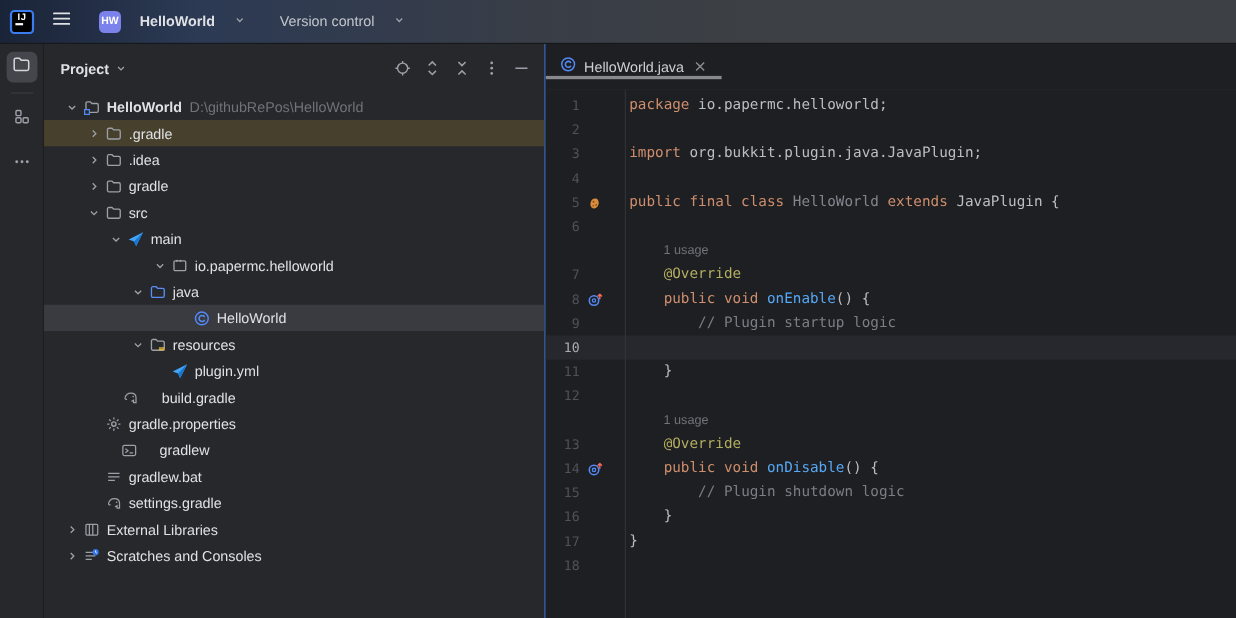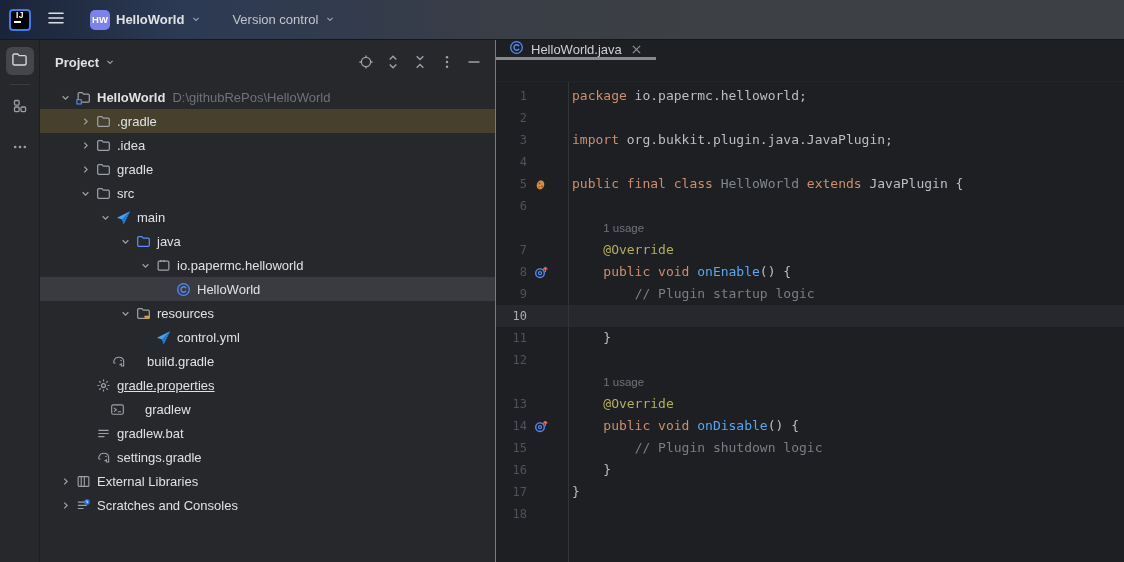--- a/index.html
+++ b/index.html
@@ -7,21 +7,21 @@
        font-family:"Liberation Sans",sans-serif;-webkit-font-smoothing:antialiased;}
 
   
   .titlebar{position:absolute;left:0;top:0;width:1124px;height:40px;box-sizing:border-box;
     display:flex;align-items:center;border-bottom:1px solid #17181b;
     background:linear-gradient(90deg,#1a2438 0%,#2c3a54 16%,#383d47 42%,#3d4044 62%,#3d4044 100%);}
   .logo{width:22px;height:22px;margin-left:9px;background:#000;border:2px solid #3b7cf0;border-radius:4px;
     box-sizing:border-box;display:flex;flex-direction:column;align-items:center;justify-content:flex-start;}
   .logo .lt{color:#fff;font-size:8.5px;font-weight:700;line-height:9px;letter-spacing:.5px;}
   .logo .lu{width:7px;height:2px;background:#fff;margin-top:1px;align-self:flex-start;margin-left:3px;}
-  .tb-btn{display:flex;align-items:center;gap:6px;padding:4px 6px;border-radius:4px;cursor:pointer;}
+  .tb-btn{display:flex;align-items:center;gap:17px;padding:4px 6px;border-radius:4px;cursor:pointer;}
   .burger{margin-left:11px;}
   .proj-widget{margin-left:14px;}
   .badge{width:20px;height:20px;border-radius:5px;background:#7b82eb;color:#fff;font-size:9.5px;font-weight:700;
     display:flex;align-items:center;justify-content:center;}
   .tname{color:#dfe1e5;font-size:13px;font-weight:600;}
   .vcs-widget{margin-left:18px;}
   .vcs-label{color:#c3c6cc;font-size:13px;}
 
   
   .strip{position:absolute;left:0;top:40px;width:40px;height:522px;box-sizing:border-box;background:#26282c;
@@ -43,21 +43,21 @@
   .trow{display:flex;align-items:center;height:24px;font-size:13px;color:#dfe1e5;cursor:pointer;white-space:nowrap;}
   .trow.hover{background:#46402d;}
   .trow.selected{background:#393b40;}
   .tchev,.ticon{width:18px;height:16px;flex:none;display:flex;align-items:center;justify-content:center;}
   .tlabel{margin-left:5px;}
   .tlabel.bold{font-weight:700;}
   .tsuffix{margin-left:7px;color:#6f7379;}
 
   
   .editor{position:absolute;left:496px;top:40px;width:628px;height:522px;background:#1e1f22;overflow:hidden;}
-  .tabbar{height:42px;display:flex;align-items:flex-start;border-bottom:1px solid #232428;box-sizing:border-box;}
+  .tabbar{height:42px;display:flex;align-items:center;border-bottom:1px solid #232428;box-sizing:border-box;}
   .tab{display:flex;align-items:center;gap:7px;padding:0 11px 0 13px;position:relative;cursor:pointer;}
   .tab::after{content:"";position:absolute;left:0;right:0;bottom:-1px;height:3px;background:#87898f;}
   .tab-label{color:#ced0d6;font-size:13px;}
   .tab-close{display:flex;align-items:center;justify-content:center;width:16px;height:16px;cursor:pointer;}
 
   .editor-body{position:relative;padding-top:3px;height:477px;}
   .gutter-divider{position:absolute;left:72px;top:0;bottom:0;width:1px;background:#313438;}
   .crow{display:flex;align-items:center;height:22px;line-height:22px;font-family:"DejaVu Sans Mono",monospace;font-size:13px;}
   .crow.cur{background:#26282e;}
   .lnum{width:31px;text-align:right;color:#4e525a;font-size:12px;flex:none;cursor:pointer;}
@@ -245,48 +245,48 @@
           </svg>
         </span>
         <span class="ticon">
           <svg width="15" height="15" viewBox="0 0 16 16">
             <polygon points="15,1.2 1,8.3 6.2,10.1 8.3,14.9 15,1.2" fill="#41a4f5"></polygon>
             <polygon points="15,1.2 6.2,10.1 8.3,14.9" fill="#1976d2"></polygon>
           </svg>
         </span>
         <span class="tlabel">main</span>
       </div>
-      <div class="trow" style="padding-left: 76px;">
-        <span class="tchev">
-          <svg width="13" height="13" viewBox="0 0 16 16" fill="none" stroke="#9da0a8" stroke-width="1.5">
-            <path d="M4.5 6.5L8 10l3.5-3.5"></path>
-          </svg>
-        </span>
-        <span class="ticon">
-          <svg width="15" height="15" viewBox="0 0 16 16">
-            <path d="M1.8 4.2c0-.8.6-1.4 1.4-1.4h3l1.6 1.6h5c.8 0 1.4.6 1.4 1.4v6c0 .8-.6 1.4-1.4 1.4H3.2c-.8 0-1.4-.6-1.4-1.4z" fill="none" stroke="#5a8df5" stroke-width="1.3"></path>
-          </svg>
-        </span>
-        <span class="tlabel">java</span>
-      </div>
       <div class="trow" style="padding-left: 96px;">
         <span class="tchev">
           <svg width="13" height="13" viewBox="0 0 16 16" fill="none" stroke="#9da0a8" stroke-width="1.5">
             <path d="M4.5 6.5L8 10l3.5-3.5"></path>
           </svg>
         </span>
         <span class="ticon">
           <svg width="15" height="15" viewBox="0 0 16 16">
             <rect x="2.3" y="3.3" width="11.4" height="9.6" rx="1.2" fill="none" stroke="#9da0a8" stroke-width="1.3"></rect>
             <circle cx="5.2" cy="3.3" r="1.05" fill="#9da0a8"></circle>
             <circle cx="8.6" cy="3.3" r="1.05" fill="#9da0a8"></circle>
           </svg>
         </span>
         <span class="tlabel">io.papermc.helloworld</span>
       </div>
+      <div class="trow" style="padding-left: 76px;">
+        <span class="tchev">
+          <svg width="13" height="13" viewBox="0 0 16 16" fill="none" stroke="#9da0a8" stroke-width="1.5">
+            <path d="M4.5 6.5L8 10l3.5-3.5"></path>
+          </svg>
+        </span>
+        <span class="ticon">
+          <svg width="15" height="15" viewBox="0 0 16 16">
+            <path d="M1.8 4.2c0-.8.6-1.4 1.4-1.4h3l1.6 1.6h5c.8 0 1.4.6 1.4 1.4v6c0 .8-.6 1.4-1.4 1.4H3.2c-.8 0-1.4-.6-1.4-1.4z" fill="none" stroke="#5a8df5" stroke-width="1.3"></path>
+          </svg>
+        </span>
+        <span class="tlabel">java</span>
+      </div>
       <div class="trow selected" style="padding-left: 116px;">
         <span class="tchev"></span>
         <span class="ticon">
           <svg width="15" height="15" viewBox="0 0 16 16">
             <circle cx="8" cy="8" r="6.2" fill="none" stroke="#548af7" stroke-width="1.4"></circle>
             <path d="M10.4 6.1a2.9 2.9 0 1 0 0 3.8" fill="none" stroke="#548af7" stroke-width="1.5" stroke-linecap="round"></path>
           </svg>
         </span>
         <span class="tlabel">HelloWorld</span>
       </div>
@@ -305,34 +305,34 @@
         <span class="tlabel">resources</span>
       </div>
       <div class="trow" style="padding-left: 96px;">
         <span class="tchev"></span>
         <span class="ticon">
           <svg width="15" height="15" viewBox="0 0 16 16">
             <polygon points="15,1.2 1,8.3 6.2,10.1 8.3,14.9 15,1.2" fill="#41a4f5"></polygon>
             <polygon points="15,1.2 6.2,10.1 8.3,14.9" fill="#1976d2"></polygon>
           </svg>
         </span>
-        <span class="tlabel">control.yml</span>
+        <span class="tlabel">plugin.yml</span>
       </div>
       <div class="trow" style="padding-left: 36px; gap: 15px;">
         <span class="tchev"></span>
         <span class="ticon">
           <svg width="15" height="15" viewBox="0 0 16 16" fill="none" stroke="#9da0a8" stroke-width="1.2">
             <path d="M3 7.6c.8-2.7 3-4.1 5.4-4.1 3 0 5.1 1.9 5.1 4.6v4.7h-2.4v-2.3c-.6.5-1.3.8-2.1.8"></path>
             <path d="M3 7.6c-.5 1.6.5 2.6 1.7 1.7"></path>
             <circle cx="10.7" cy="7" r=".8" fill="#9da0a8" stroke="none"></circle>
           </svg>
         </span>
         <span class="tlabel">build.gradle</span>
       </div>
-      <div class="trow" style="padding-left: 36px; text-decoration: underline;">
+      <div class="trow" style="padding-left: 36px;">
         <span class="tchev"></span>
         <span class="ticon">
           <svg width="15" height="15" viewBox="0 0 16 16" fill="none" stroke="#9da0a8" stroke-width="1.3">
             <circle cx="8" cy="8" r="2.1"></circle>
             <path d="M8 1.6v2.1M8 12.3v2.1M1.6 8h2.1M12.3 8h2.1M3.5 3.5L5 5M11 11l1.5 1.5M12.5 3.5L11 5M5 11l-1.5 1.5"></path>
           </svg>
         </span>
         <span class="tlabel">gradle.properties</span>
       </div>
       <div class="trow" style="padding-left: 36px; gap: 14px;">

